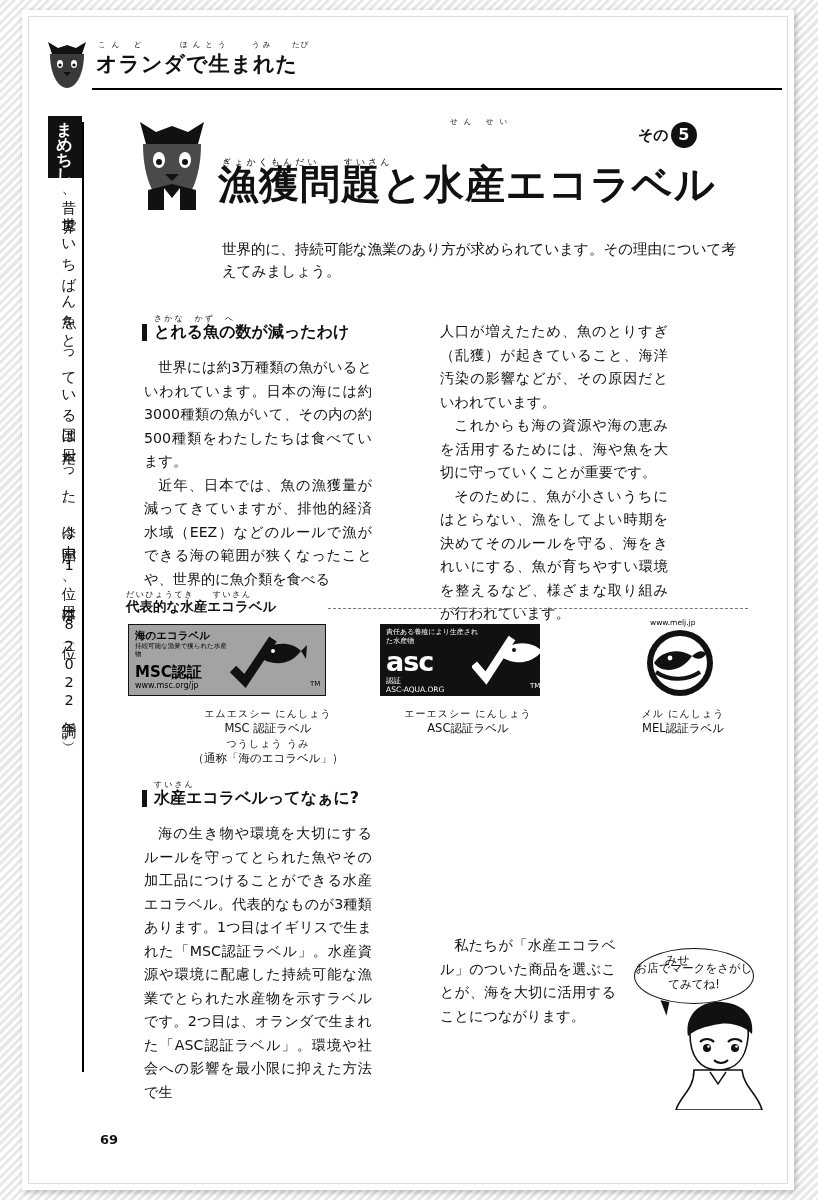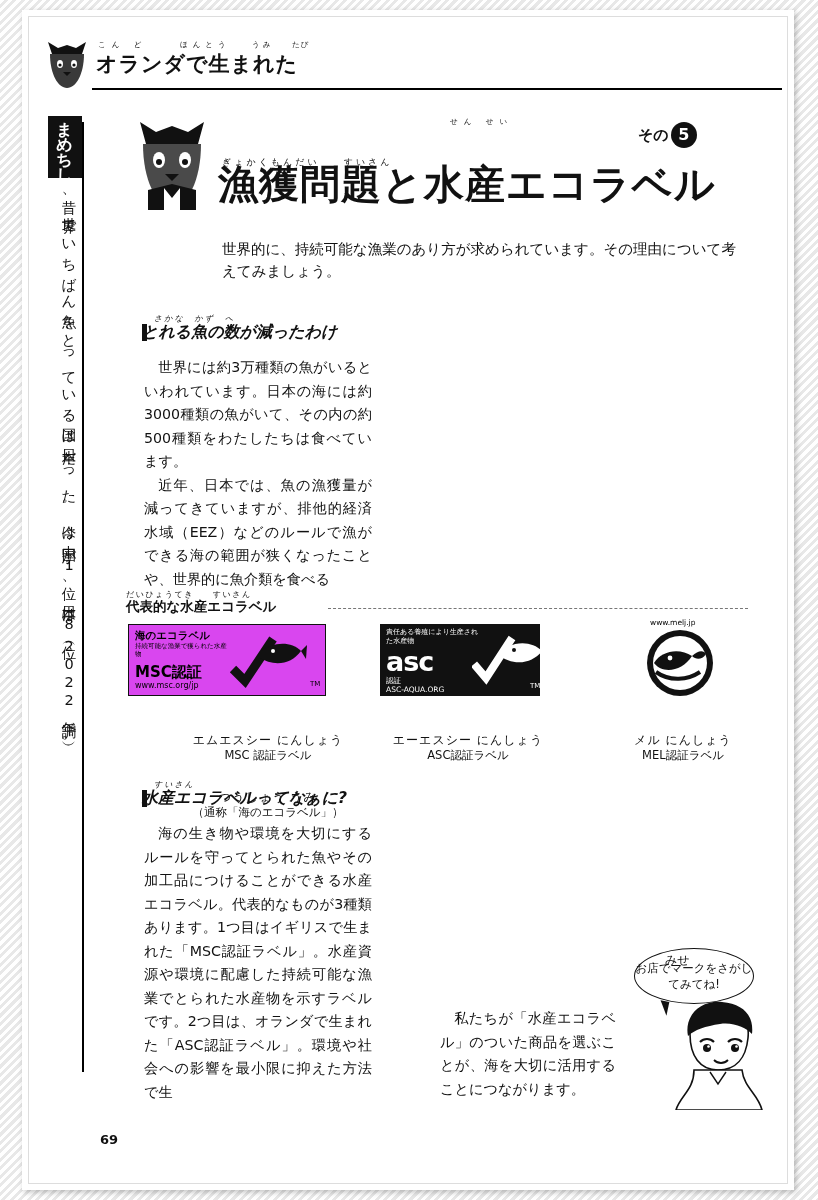--- a/index.html
+++ b/index.html
@@ -99,42 +99,42 @@
   }
   
   .col{
     position:absolute;width:228px;font-size:14.2px;line-height:23.5px;color:#111;
     text-align:justify;
   }
   .col p{margin:0;}
   .col p.ind{text-indent:1em;}
   .sec-head{
     position:absolute;font-size:16px;font-weight:bold;color:#111;
-    font-style:italic;
+    padding-left:12px;
   }
   .sec-head:before{
     content:"";position:absolute;left:0;top:2px;width:5px;height:17px;background:#111;
   }
   .sec-head .rb{
     position:absolute;top:-9px;left:12px;font-size:8px;font-weight:normal;letter-spacing:2px;
   }
   .sub-head{
     position:absolute;font-size:13.5px;font-weight:bold;color:#111;
   }
   .sub-head .rb{
     position:absolute;top:-9px;left:0;font-size:8px;font-weight:normal;letter-spacing:1.5px;
   }
   .dashrule{
     position:absolute;border-top:1px dashed #777;
   }
   
   .logo-row{position:absolute;left:96px;top:614px;width:630px;height:130px;}
   .logo-box{position:absolute;}
   .msc-logo{
-    left:10px;top:0;width:198px;height:72px;border:1.5px solid #111;background:#d946ef;
+    left:10px;top:0;width:198px;height:72px;border:1.5px solid #111;background:#a3a3a3;
     box-sizing:border-box;
     padding-left:40px;
   }
   .msc-logo .l1{position:absolute;left:6px;top:4px;font-size:10.5px;font-weight:bold;}
   .msc-logo .l2{position:absolute;left:6px;top:17px;font-size:6.5px;line-height:8px;width:92px;}
   .msc-logo .l3{position:absolute;left:6px;top:38px;font-size:15px;font-weight:bold;}
   .msc-logo .l4{position:absolute;left:6px;top:56px;font-size:8px;}
   .msc-tm{position:absolute;left:192px;top:56px;font-size:7px;}
   .asc-logo{
     left:262px;top:0;width:160px;height:72px;background:#111;color:#fff;
@@ -144,21 +144,21 @@
   .asc-logo .t3{position:absolute;left:6px;top:52px;font-size:7.5px;}
   .asc-logo .t4{position:absolute;left:6px;top:61px;font-size:7.5px;}
   .asc-tm{position:absolute;left:150px;top:58px;font-size:7px;color:#fff;}
   .mel-logo{
     left:510px;top:-4px;width:104px;height:80px;
   }
   .mel-url{position:absolute;left:22px;top:-2px;font-size:7.5px;}
   .cap{
     position:absolute;text-align:center;font-size:11.5px;line-height:15px;color:#111;
   }
-  .cap .rb{display:block;font-size:12px;letter-spacing:1px;margin-top:27px;}
+  .cap .rb{display:block;font-size:10px;letter-spacing:1px;}
   
   .bubble{
     position:absolute;left:612px;top:938px;width:120px;height:56px;
     border:1.6px solid #111;border-radius:50%;background:#fff;
     font-size:11.5px;line-height:16px;text-align:center;color:#111;
     padding-top:11px;box-sizing:border-box;
   }
   .bubble .rb{position:absolute;top:3px;left:30px;font-size:12px;}
   .bubble:after{
     content:"";position:absolute;left:24px;bottom:-12px;
@@ -225,20 +225,25 @@
   <div class="sec-head" style="left:120px;top:312px;">
     <span class="rb">さかな　かず　へ</span>
     <span>とれる魚の数が減ったわけ</span>
   </div>
 
   <div class="col" style="left:122px;top:346px;">
     <p class="ind">世界には約3万種類の魚がいるといわれています。日本の海には約3000種類の魚がいて、その内の約500種類をわたしたちは食べています。</p>
     <p class="ind">近年、日本では、魚の漁獲量が減ってきていますが、排他的経済水域（EEZ）などのルールで漁ができる海の範囲が狭くなったことや、世界的に魚介類を食べる</p>
   </div>
 
+  <div class="col" style="left:418px;top:310px;">
+    <p>人口が増えたため、魚のとりすぎ（乱獲）が起きていること、海洋汚染の影響などが、その原因だといわれています。</p>
+    <p class="ind">これからも海の資源や海の恵みを活用するためには、海や魚を大切に守っていくことが重要です。</p>
+    <p class="ind">そのために、魚が小さいうちにはとらない、漁をしてよい時期を決めてそのルールを守る、海をきれいにする、魚が育ちやすい環境を整えるなど、様ざまな取り組みが行われています。</p>
+  </div>
 
   <div class="sub-head" style="left:104px;top:588px;">
     <span class="rb">だいひょうてき　　すいさん</span>
     <span>代表的な水産エコラベル</span>
   </div>
   <div class="dashrule" style="left:306px;top:598px;width:420px;"></div>
 
   <div class="logo-row">
 
     <div class="logo-box msc-logo">
@@ -298,21 +303,21 @@
 
   <div class="sec-head" style="left:120px;top:778px;">
     <span class="rb">すいさん</span>
     <span>水産エコラベルってなぁに?</span>
   </div>
 
   <div class="col" style="left:122px;top:812px;">
     <p class="ind">海の生き物や環境を大切にするルールを守ってとられた魚やその加工品につけることができる水産エコラベル。代表的なものが3種類あります。1つ目はイギリスで生まれた「MSC認証ラベル」。水産資源や環境に配慮した持続可能な漁業でとられた水産物を示すラベルです。2つ目は、オランダで生まれた「ASC認証ラベル」。環境や社会への影響を最小限に抑えた方法で生</p>
   </div>
 
-  <div class="col" style="left:418px;top:997px;width:176px;">
+  <div class="col" style="left:418px;top:924px;width:176px;">
     <p class="ind">私たちが「水産エコラベル」のついた商品を選ぶことが、海を大切に活用することにつながります。</p>
   </div>
 
   <div class="bubble">
     <span class="rb">みせ</span>
     <span>お店でマークをさがしてみてね!</span>
   </div>
 
   <svg class="girl" viewBox="0 0 96 110">
     <path d="M20 34 C20 10 40 2 52 4 C70 6 80 18 78 38 C76 58 66 70 48 70 C30 70 20 56 20 34 Z" fill="#fff" stroke="#111" stroke-width="1.6"></path>

